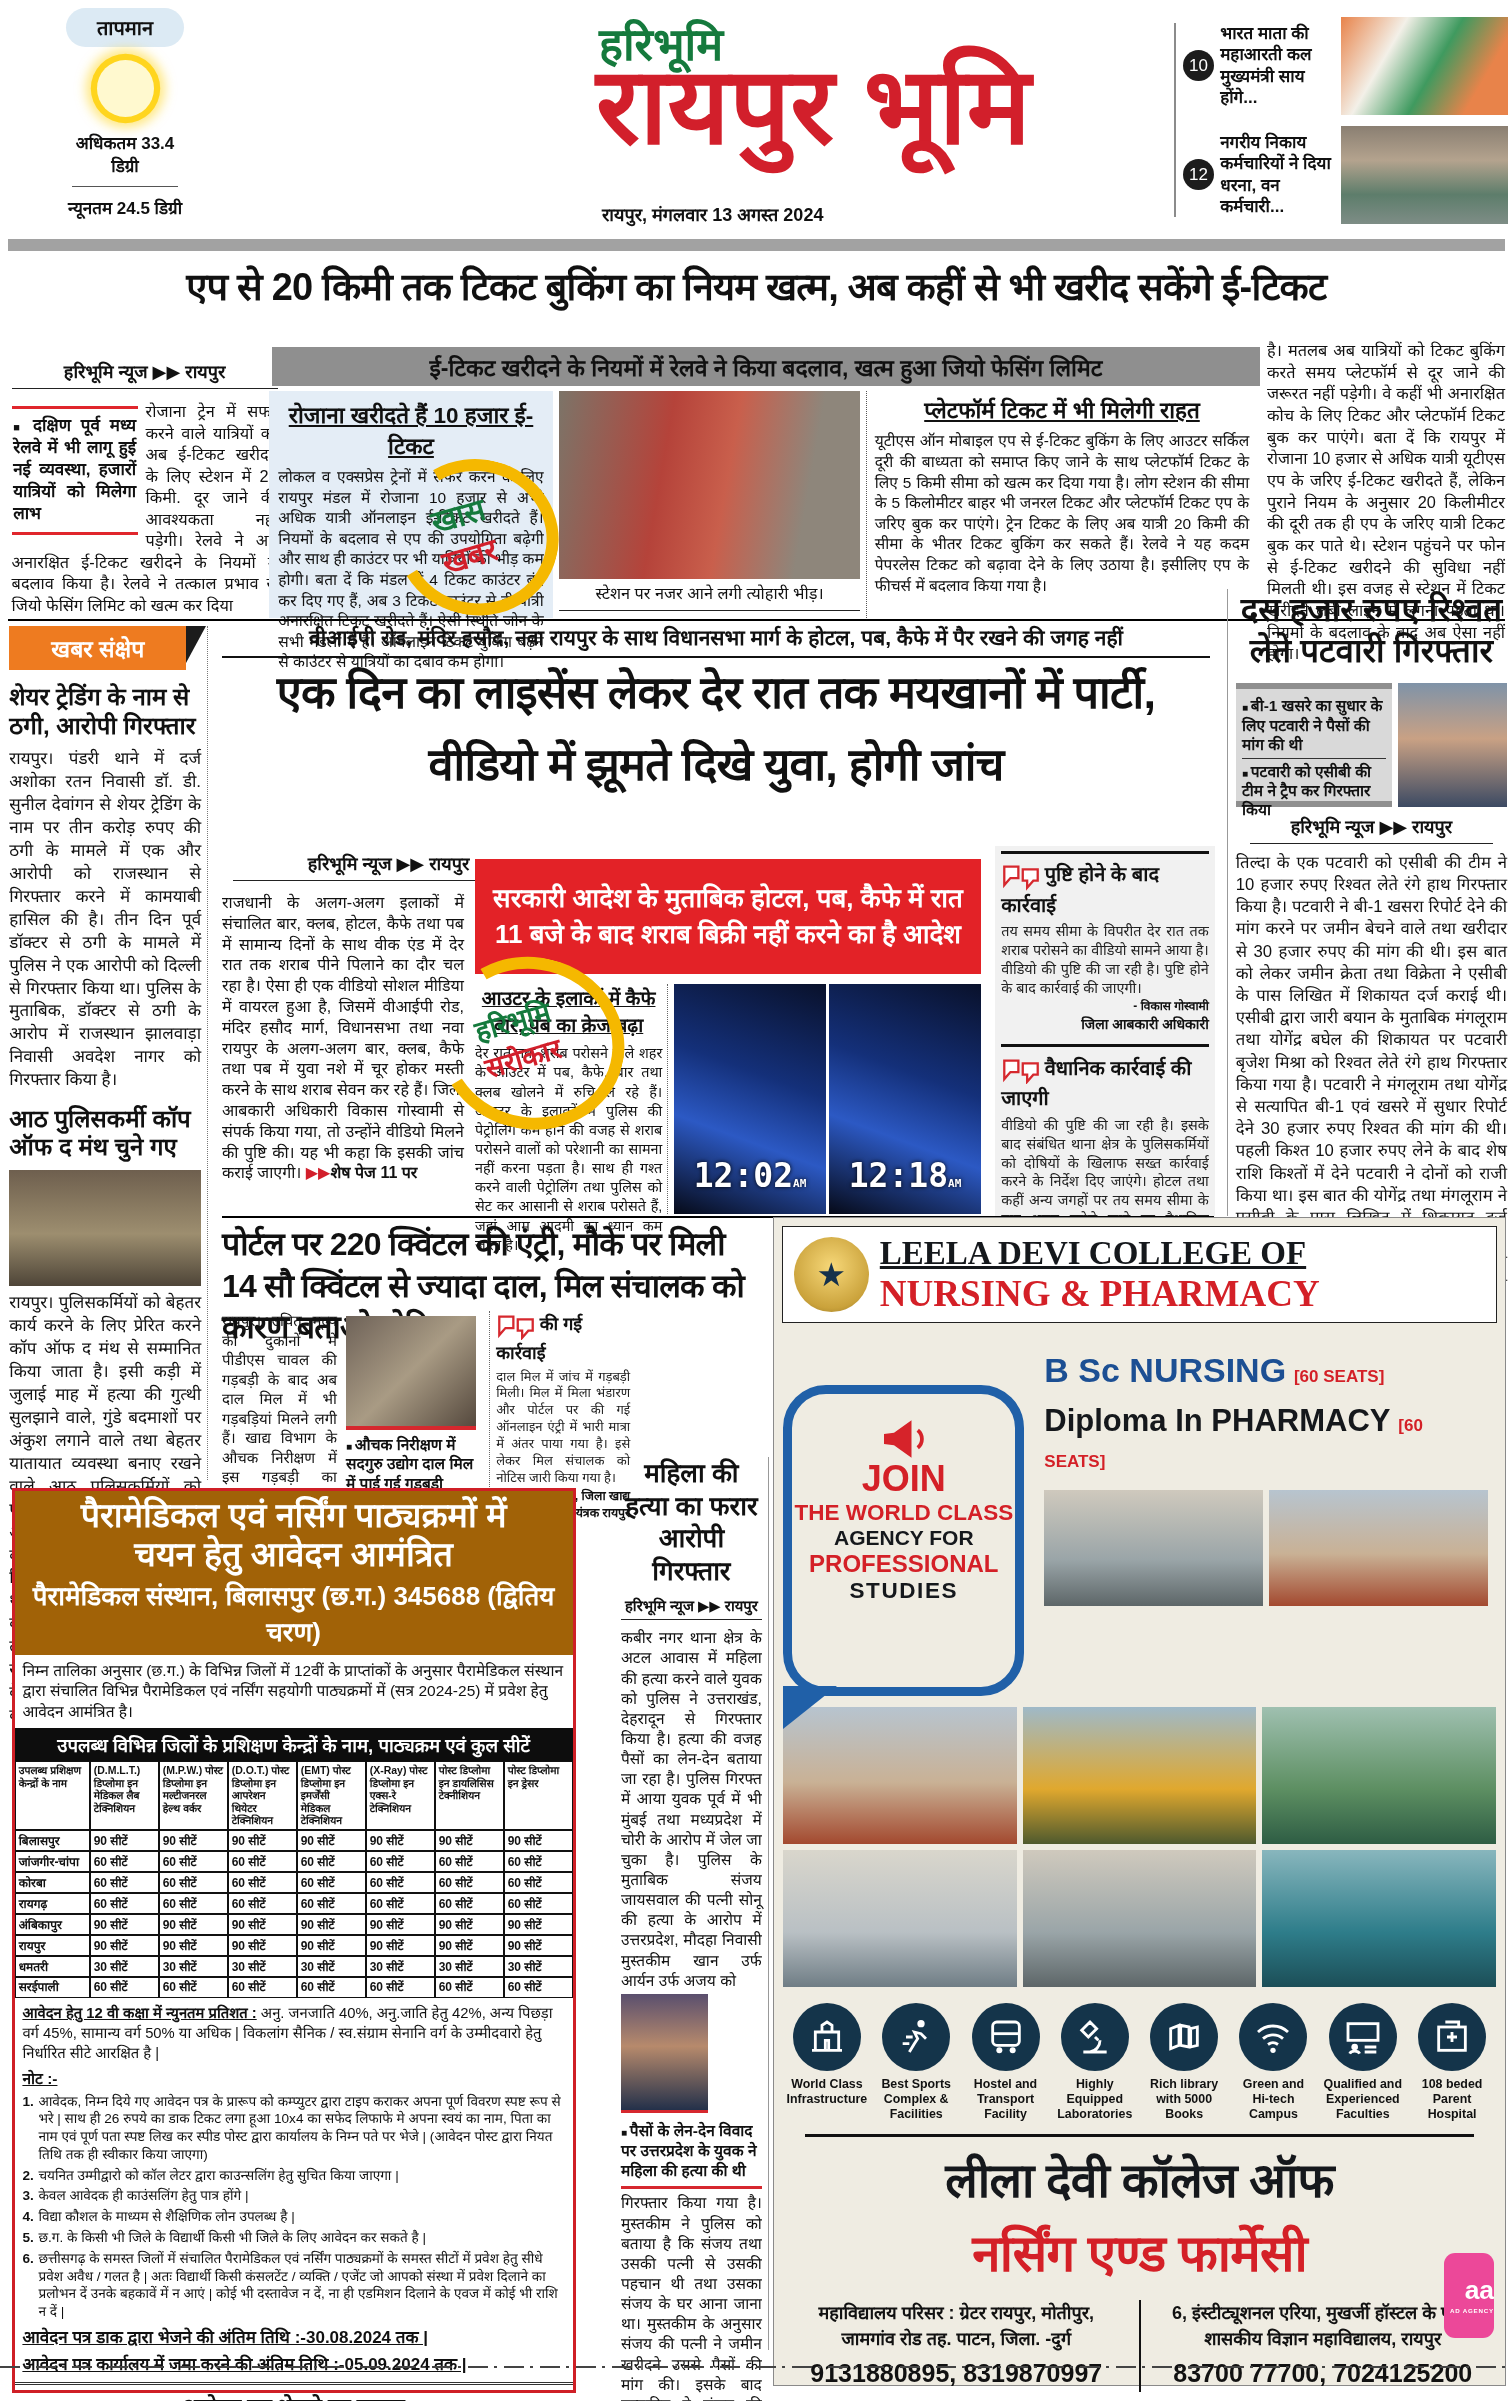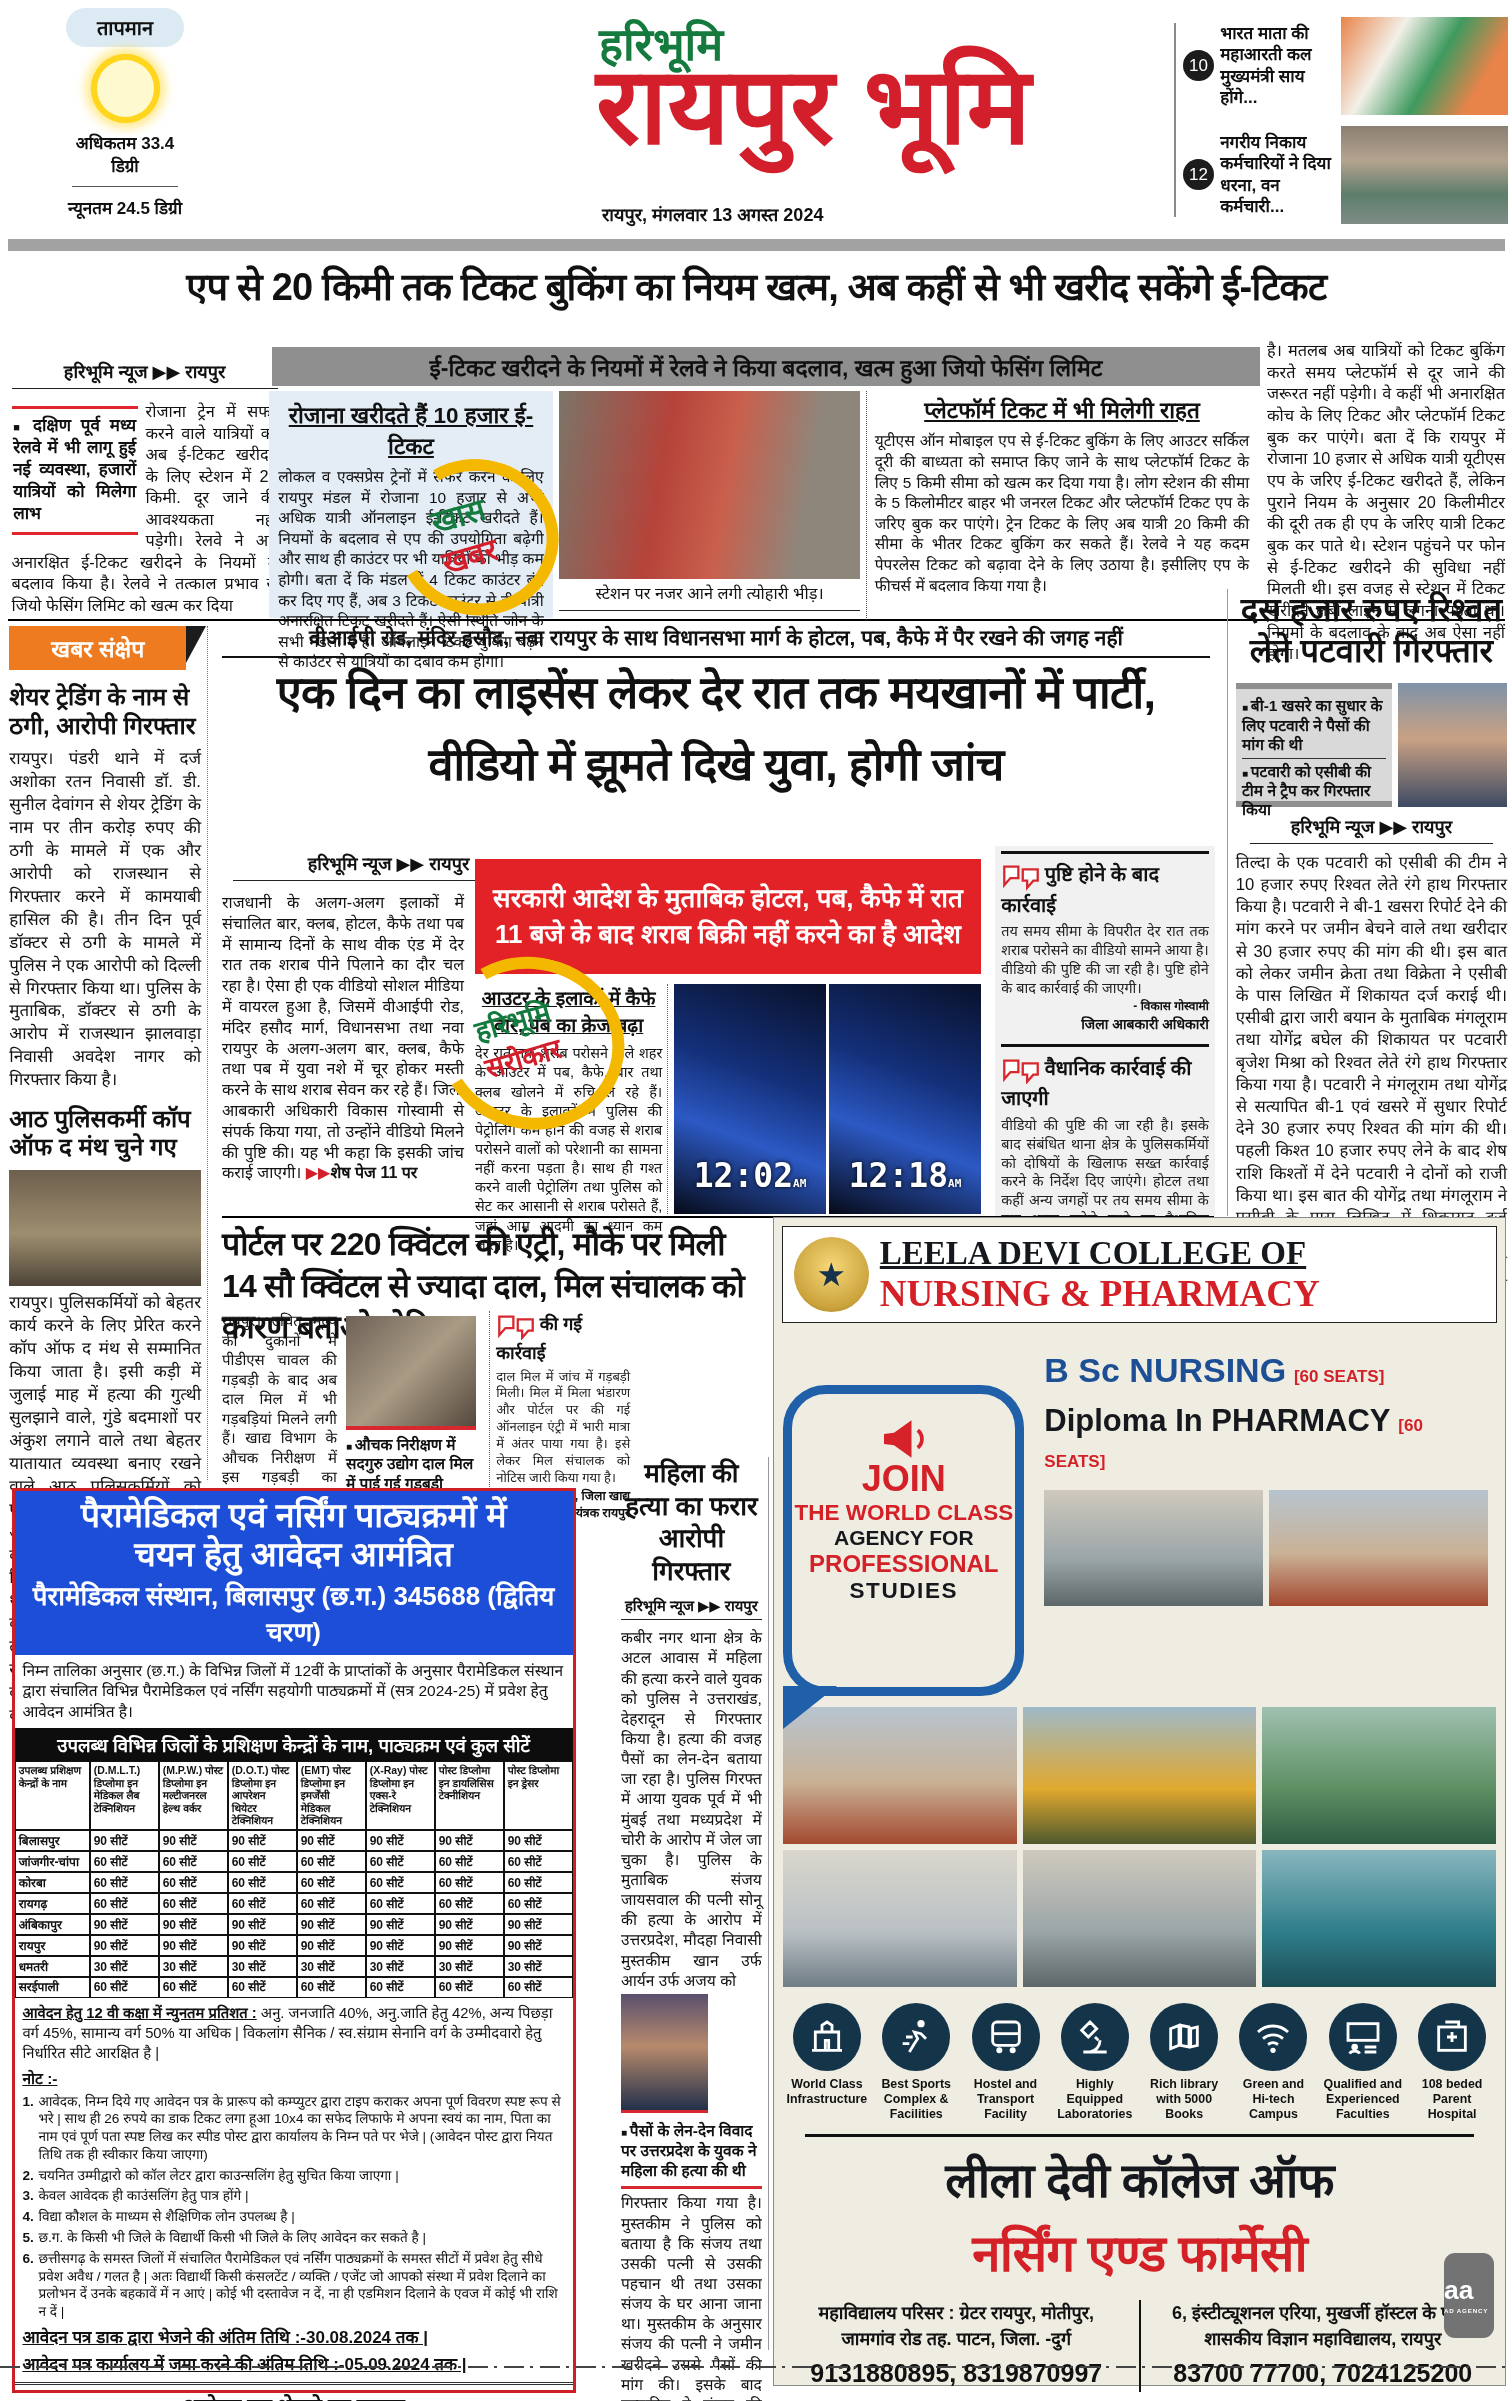--- a/index.html
+++ b/index.html
@@ -136,21 +136,21 @@
   #murder{left:621px;top:1457px;width:148px;height:893px;border-right:1.6px solid #999;padding-right:6.2px;box-sizing:border-box;}
   #murder-headline{font-size:26px;font-weight:800;text-align:center;line-height:1.25;}
   #murder-byline{font-size:14.8px;margin:7.8px 0;}
   #murder-body1,#murder-body2{font-size:15.5px;line-height:1.3;}
   #murder-photo{width:87px;height:116px;float:left;margin:3.1px 4.7px 3.1px 0;border-bottom:3.9px solid #d6282e;}
   #murder-bullet{clear:left;font-size:15.5px;font-weight:bold;line-height:1.3;border-bottom:3.1px solid #d6282e;padding:4.7px 0;margin:4.7px 0;}
   #murder-bullet::before{content:"■ ";font-size:10px;}
 
   
   #pm-ad{left:11.6px;top:1488px;width:564px;height:905px;border:3.9px solid #cf1f26;box-sizing:border-box;background:#fff;}
-  #pm-head{background:#1d4ed8;color:#fff;text-align:center;padding:4.7px 3.1px 6.2px;}
+  #pm-head{background:#a16207;color:#fff;text-align:center;padding:4.7px 3.1px 6.2px;}
   #pm-t1{font-size:34px;font-weight:800;line-height:1.15;}
   #pm-t2{font-size:26px;font-weight:800;margin-top:3.1px;}
   #pm-intro{font-size:15.5px;padding:6.2px 7.8px;line-height:1.3;}
   #pm-tabletitle{background:#0d0d0d;color:#fff;font-size:18.6px;font-weight:800;text-align:center;padding:3.9px 0;}
   .pm-grid{display:grid;grid-template-columns:75px repeat(7,1fr);}
   .pm-th,.pm-td{border:1.2px solid #111;padding:2.3px 3.1px;font-size:10.5px;font-weight:bold;line-height:1.2;}
   .pm-td{font-size:12px;}
   #pm-minpct{font-size:14.8px;padding:6.2px 7.8px 1.6px;line-height:1.35;}
   #pm-minpct b u{font-size:14.8px;}
   #pm-notelabel{font-size:15.5px;font-weight:800;text-decoration:underline;padding:1.6px 7.8px;}
@@ -191,22 +191,22 @@
   .fac-circle svg *{stroke:#fff;fill:none;stroke-width:1.7;}
   .fac-circle svg .f{fill:#fff;stroke:none;}
   .fac-label{font-size:12.4px;font-weight:800;line-height:1.2;}
   #l-divider{border-top:3.9px solid #111;margin:9.3px 31px;}
   #l-hi1{font-size:48px;font-weight:800;color:#15181c;text-align:center;letter-spacing:-0.8px;}
   #l-hi2{font-size:51px;font-weight:800;color:#d42027;text-align:center;margin-top:4.7px;letter-spacing:-0.8px;}
   #l-addr{display:flex;margin-top:14px;}
   .l-addr-col{flex:1;text-align:center;font-size:18px;font-weight:800;line-height:1.45;}
   .l-addr-col:first-child{border-right:2.3px solid #111;}
   .l-phone{font-size:25px;font-weight:800;margin-top:3.1px;}
-  #l-maa{position:absolute;right:11px;bottom:47px;width:50px;height:85px;background:#737373;border-radius:11px;color:#fff;
-         display:flex;flex-direction:column;align-items:flex-start;justify-content:center;font-weight:800;}
+  #l-maa{position:absolute;right:11px;bottom:47px;width:50px;height:85px;background:#ec4899;border-radius:11px;color:#fff;
+         display:flex;flex-direction:column;align-items:flex-end;justify-content:center;font-weight:800;}
   #l-maa .a{font-size:26.4px;line-height:1;}
   #l-maa .s{font-size:6.2px;letter-spacing:0.8px;margin-top:3.1px;}
 
   #bottom-dashes{left:0;top:2366px;width:1512px;height:2.3px;
       background:repeating-linear-gradient(90deg,#444 0 20px,transparent 20px 26.4px,#444 26.4px 29.5px,transparent 29.5px 36px);}
 </style>
 </head>
 <body>
 
 <div id="page">

